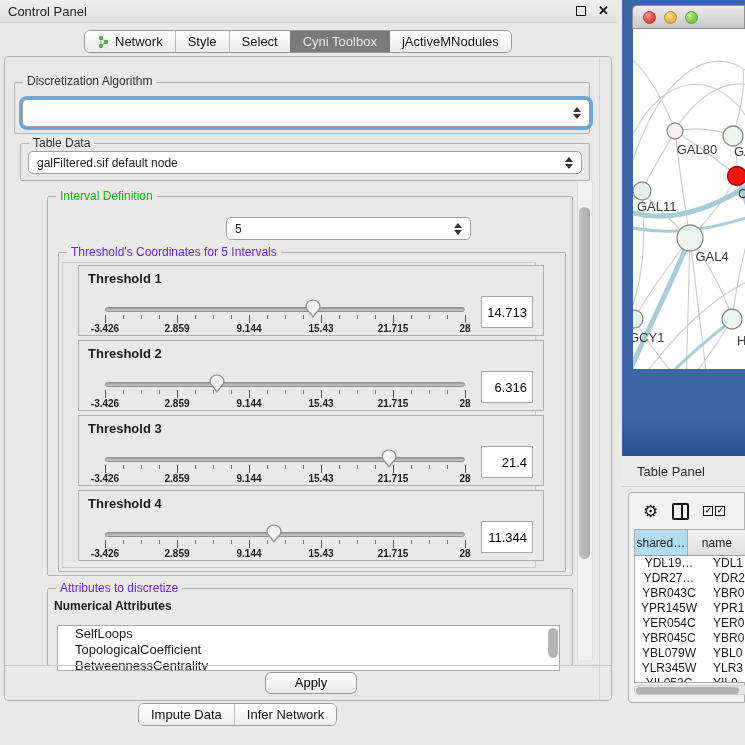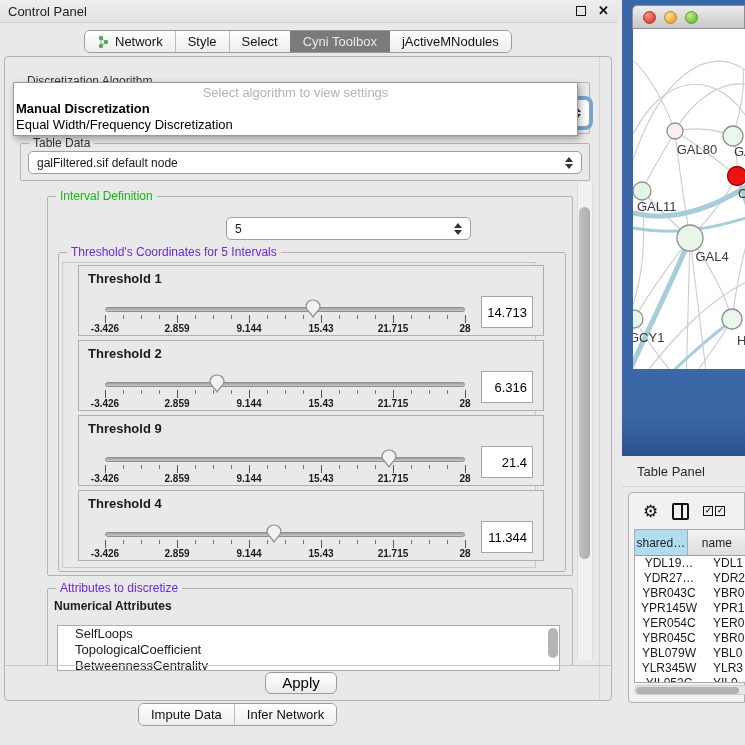--- a/index.html
+++ b/index.html
@@ -83,23 +83,23 @@
   .attr-item { font-size:13px; line-height:16px; padding-left:17px; white-space:nowrap; }
   #attr-scroll { position:absolute; right:1px; top:2px; width:10px; height:30px;
     background:#b5b5b5; border-radius:5px; }
 
   
   #v-scroll-track { left:577px; top:182px; width:16px; height:478px; background:#f1f1f1;
     border-left:1px solid #dcdcdc; border-right:1px solid #dcdcdc; }
   #v-scroll-thumb { left:579px; top:207px; width:11px; height:352px;
     background:linear-gradient(90deg,#c2c2c2,#ababab); border-radius:6px; }
 
-  #apply-btn { left:265px; top:672px; width:72px; height:22px;
+  #apply-btn { left:265px; top:672px; width:92px; height:22px;
     background:linear-gradient(#ffffff,#ebebeb); border:1px solid #999; border-radius:6px;
-    font-size:15px; text-align:center; line-height:20px; }
+    font-size:13px; text-align:center; line-height:20px; }
   #sep-line { left:5px; top:665px; width:606px; height:1px; background:#c7c7c7; }
 
   #bottom-tabs { left:138px; top:703px; height:23px; display:flex;
     border:1px solid #9a9a9a; border-radius:6px; overflow:hidden; background:#fff; z-index:3; }
 
   
   #net-desktop { left:622px; top:0; width:123px; height:462px;
     background:linear-gradient(#3b67a6 90%, #2c4f8c); }
   #mac-win { left:10px; top:5px; width:113px; height:457px; }
   #mac-titlebar { left:0; top:0; width:113px; height:24px;
@@ -189,25 +189,20 @@
       <span class="gtitle gt-dark" style="top:-9px;">Discretization Algorithm</span>
     </div>
     <div class="combo focusring" style="left:22px; top:99px; width:568px; height:28px;">
       <span class="cval"></span>
       <span class="spin">
           <i class="up"></i>
           <i class="dn"></i>
         </span>
     </div>
 
-    <div id="algo-popup" class="abs">
-      <div class="hint">Select algorithm to view settings</div>
-      <div class="opt bold">Manual Discretization</div>
-      <div class="opt">Equal Width/Frequency Discretization</div>
-    </div>
 
     <div class="group" style="left:20px; top:143px; width:570px; height:38px;">
       <span class="gtitle gt-dark">Table Data</span>
     </div>
     <div class="combo" style="left:28px; top:151px; width:554px; height:23px;">
       <span class="cval">galFiltered.sif default node</span>
       <span class="spin">
           <i class="up"></i>
           <i class="dn"></i>
         </span>
@@ -307,21 +302,21 @@
             </div>
           <div class="track-area">
             <svg class="thumb" viewBox="0 0 16 19" style="left: calc(30.9998% - 8px);">
               <path d="M8 1 C12.2 1 15 4 15 7.6 C15 11.5 11 12.5 8 18 C5 12.5 1 11.5 1 7.6 C1 4 3.8 1 8 1 Z" fill="#f2f2f2" stroke="#8d8d8d" stroke-width="1.2"></path>
             </svg>
           </div>
           <input class="tval" value="6.316" style="">
         </div>
 
         <div class="tblock" style="top:162px;">
-          <span class="t-label">Threshold 9</span>
+          <span class="t-label">Threshold 3</span>
           <div class="track"></div>
           <div class="ticks">
               <div class="tick" style="left: 0%;"></div>
               <div class="tick minor" style="left: 5%;"></div>
               <div class="tick minor" style="left: 10%;"></div>
               <div class="tick minor" style="left: 15%;"></div>
               <div class="tick" style="left: 20%;"></div>
               <div class="tick minor" style="left: 25%;"></div>
               <div class="tick minor" style="left: 30%;"></div>
               <div class="tick minor" style="left: 35%;"></div>

